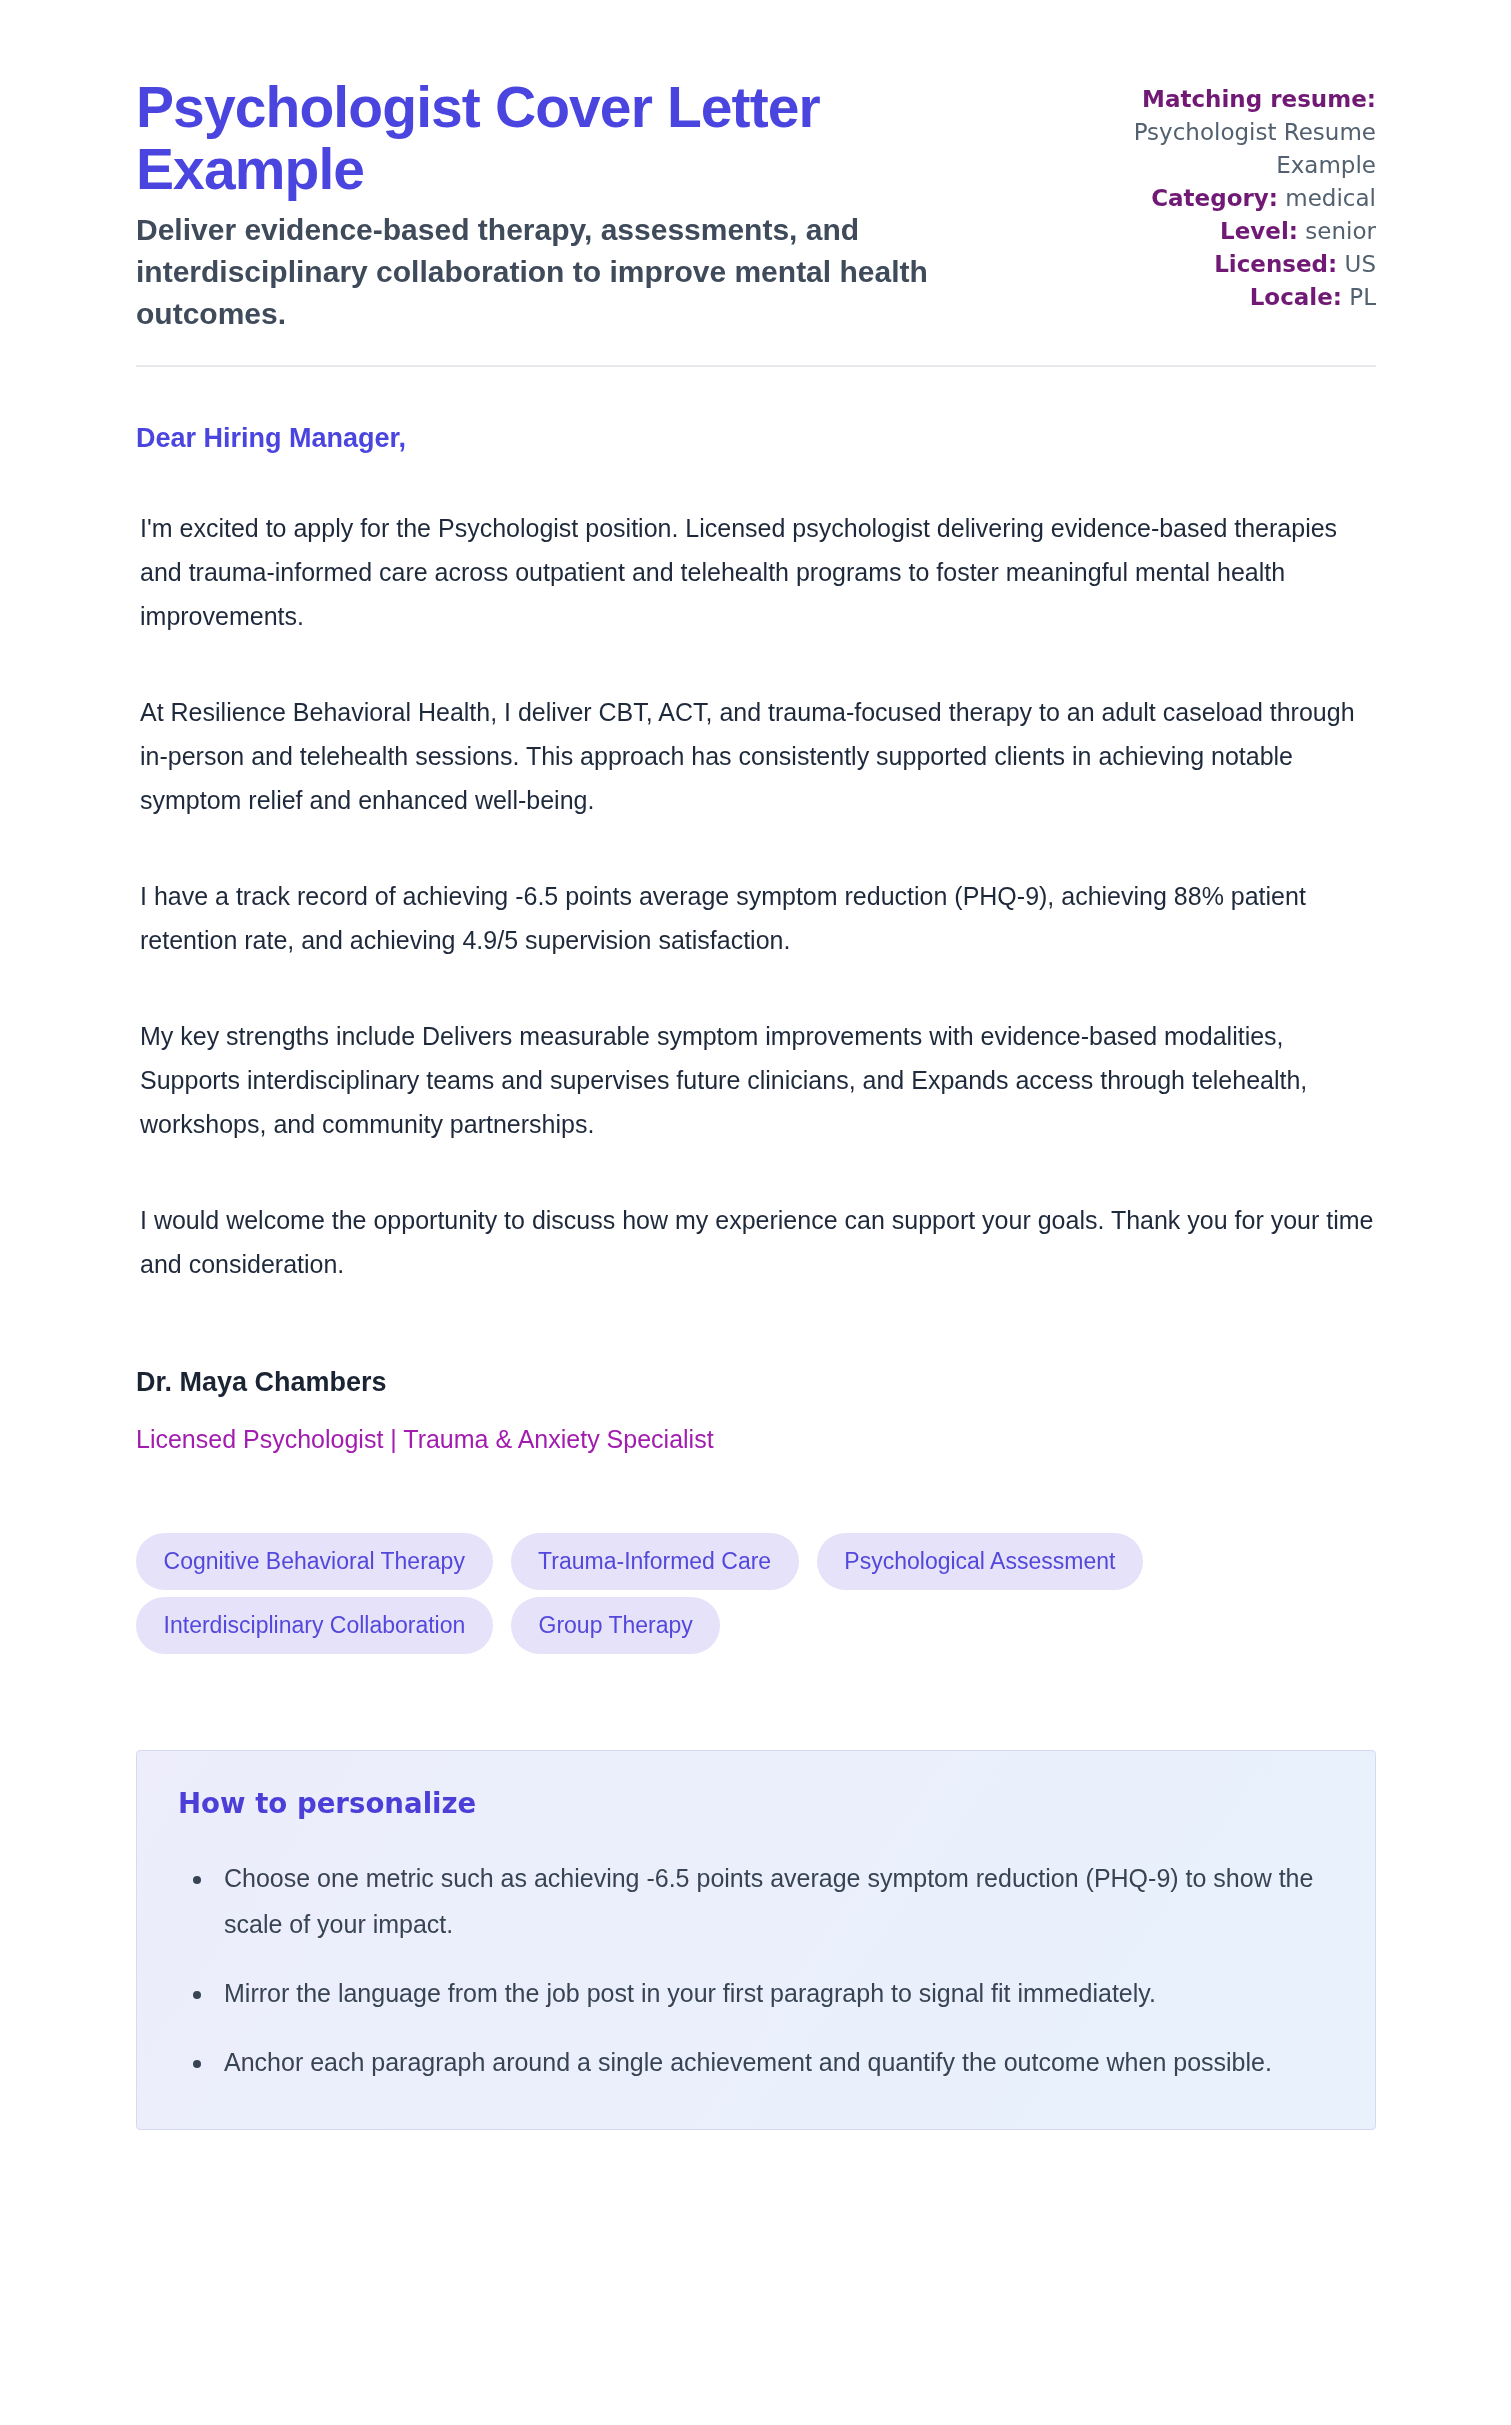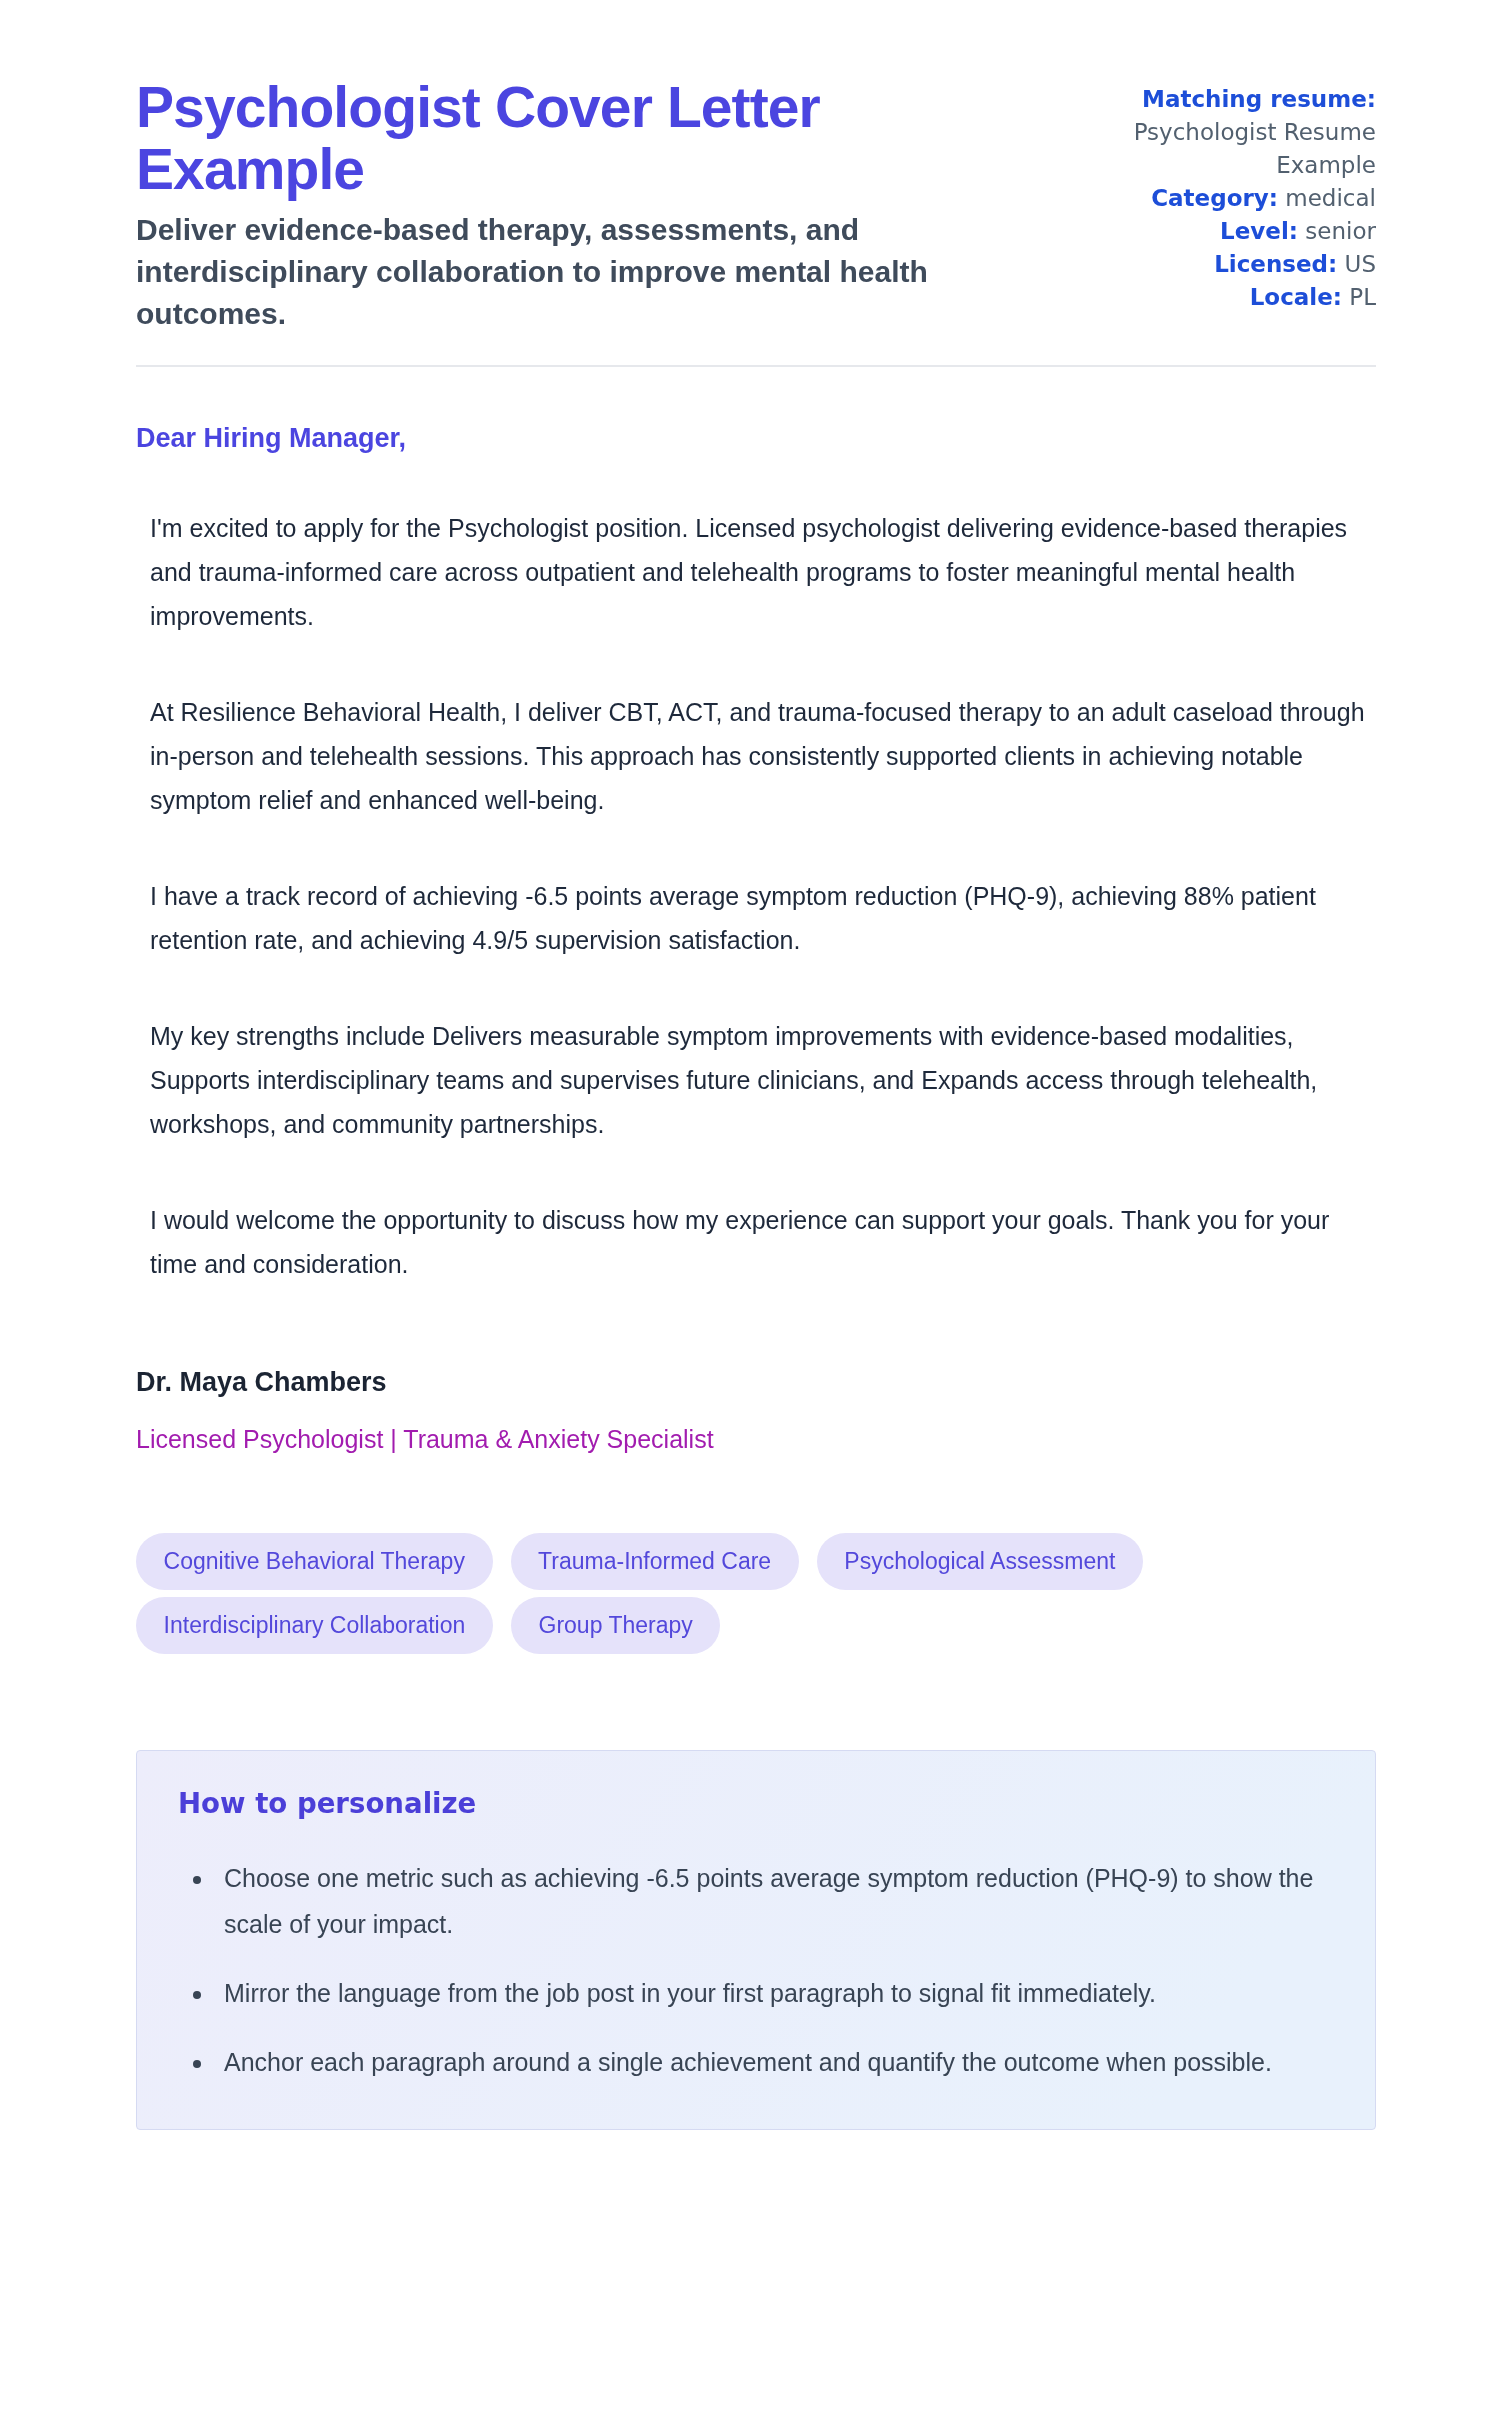--- a/index.html
+++ b/index.html
@@ -22,33 +22,33 @@
     font-family: "Liberation Sans", sans-serif;
     font-weight: bold; font-size: 30px; line-height: 42px;
     color: #3F4B5B; margin: 9px 0 0 0;
   }
   .meta {
     font-family: "DejaVu Sans", sans-serif;
     font-size: 23px; line-height: 33px;
     color: #52606F; width: 317px; flex-shrink: 0;
     text-align: right; padding-top: 7.1px;
   }
-  .meta-label { font-weight: bold; color: #1d4ed8; }
+  .meta-label { font-weight: bold; color: #701a75; }
 
   .divider { border: none; height: 1.8px; background: #E6E8EC; margin: 30px 0 0 0; }
 
   .greeting {
     font-family: "Liberation Sans", sans-serif;
     font-weight: bold; font-size: 27px; line-height: 32px;
     color: #4B45E0; margin: 55px 0 0 0;
   }
   .para {
     font-family: "Liberation Sans", sans-serif;
     font-size: 25px; line-height: 44px;
-    color: #1E293B; margin: 52px 0 0 14px;
+    color: #1E293B; margin: 52px 0 0 4px;
   }
 
   .sig-name {
     font-family: "Liberation Sans", sans-serif;
     font-weight: bold; font-size: 27px; line-height: 36px;
     color: #1B2433; margin: 78px 0 0 0;
   }
   .sig-title {
     font-family: "Liberation Sans", sans-serif;
     font-size: 25px; line-height: 36px;

